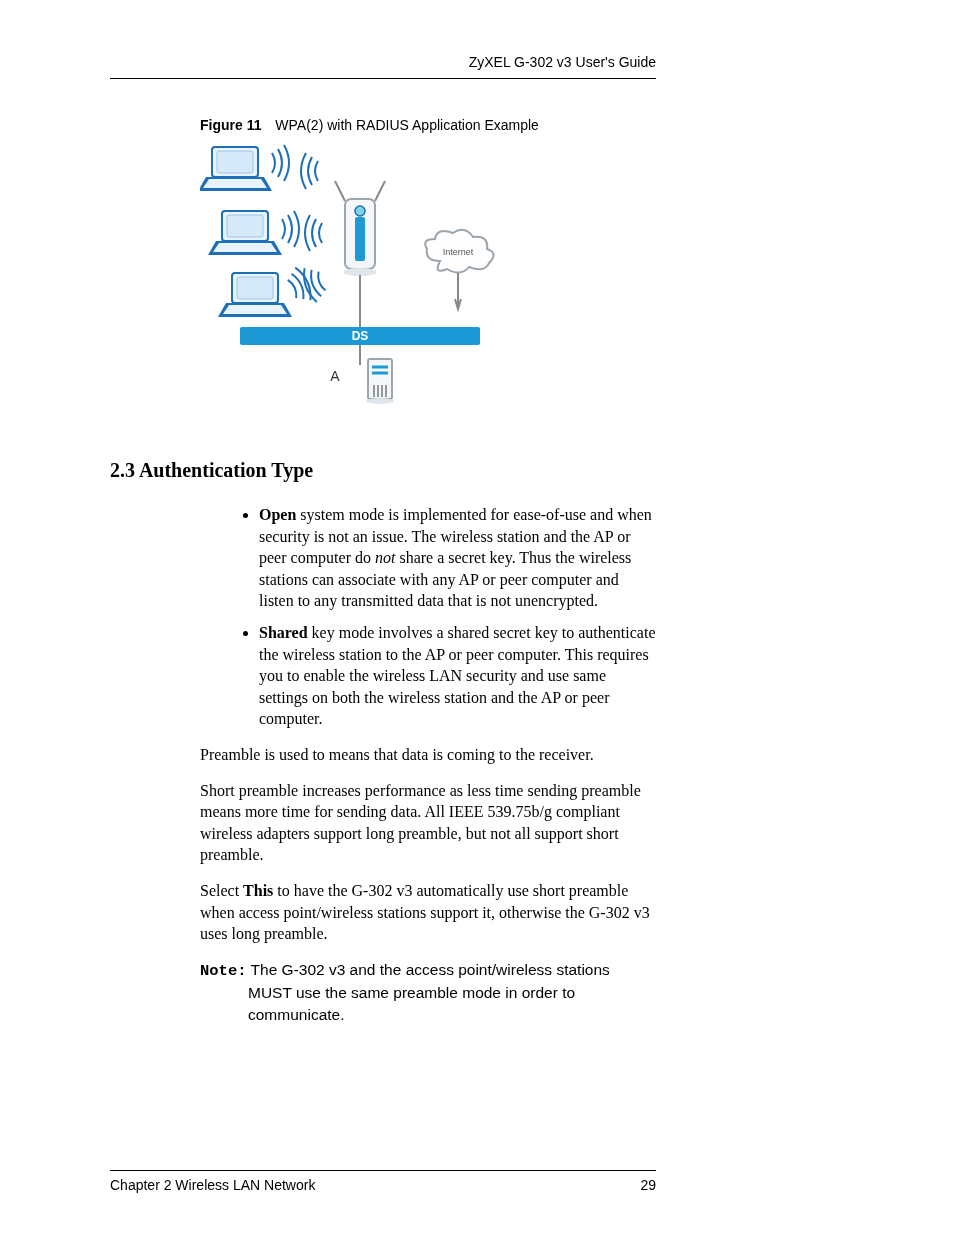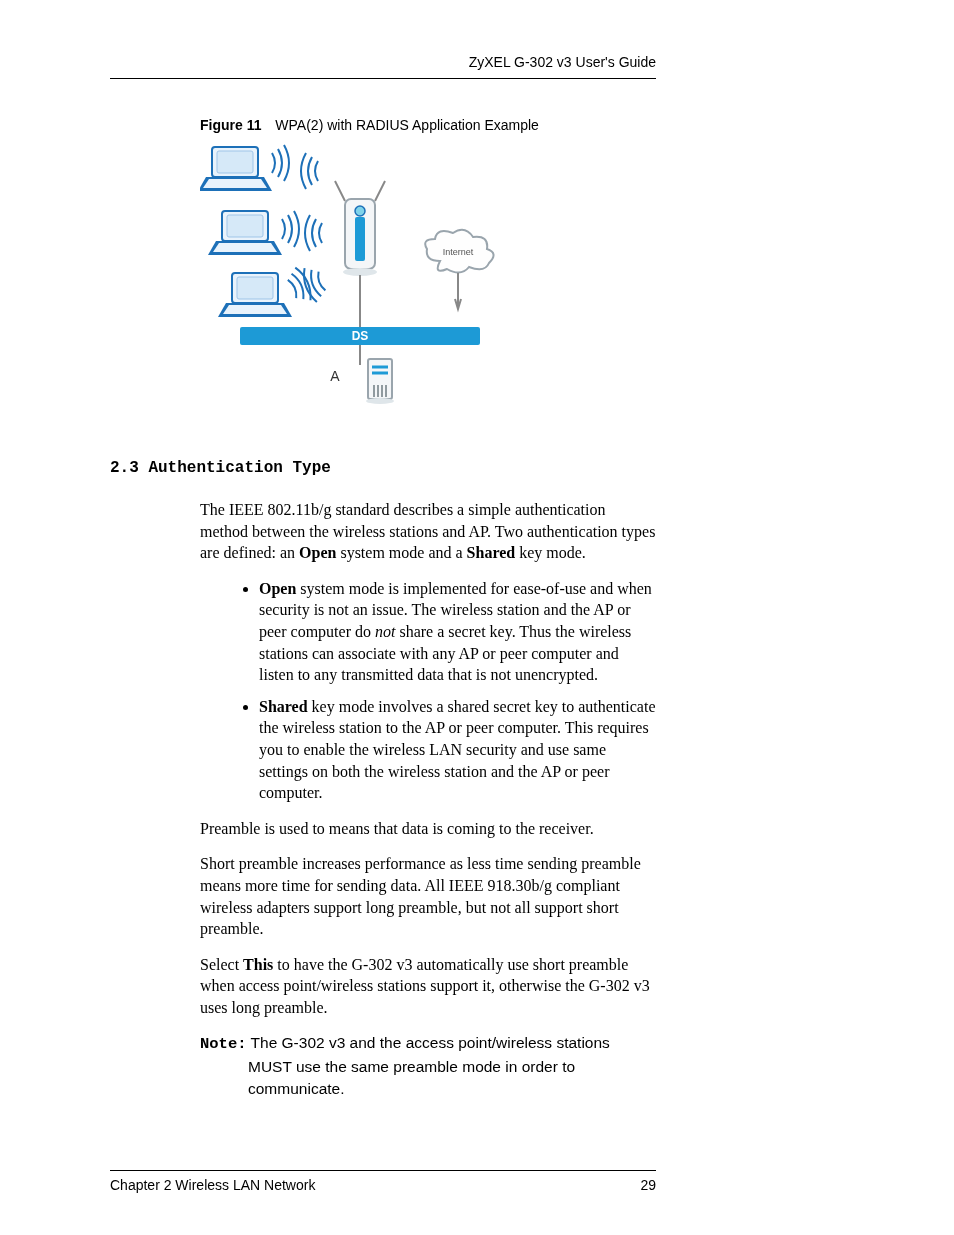--- a/index.html
+++ b/index.html
@@ -24,23 +24,23 @@
     border-bottom: 1.5px solid #000;
   }
   .figure-caption {
     font-family: Arial, Helvetica, sans-serif;
     font-size: 14px;
     margin: 38px 0 8px 90px;
   }
   .figure-caption .fig-num { font-weight: bold; margin-right: 10px; }
   .figure-svg-wrap { margin-left: 90px; }
   .h2 {
-    font-family: Liberation Mono, monospace;
+    font-family: Liberation Serif, serif;
     font-weight: bold;
-    font-size: 16px;
+    font-size: 20px;
     margin: 44px 0 22px 0;
   }
   .body-block {
     margin-left: 90px;
     font-size: 16px;
     line-height: 1.35;
   }
   .para { margin: 0 0 14px 0; }
   ul.bullets {
     margin: 10px 0 14px 0;
@@ -158,36 +158,33 @@
           <line x1="14" y1="26" x2="14" y2="38"></line>
           <line x1="18" y1="26" x2="18" y2="38"></line>
         </g>
         <ellipse cx="12" cy="42" rx="14" ry="3" fill="#dfe6ea"></ellipse>
       </g>
     </svg>
   </div>
 
   <div class="h2">2.3  Authentication Type</div>
   <div class="body-block">
-    <p class="para">
-      <span>The IEEE 802.11b/g standard describes a simple authentication method between the wireless stations and AP. Two authentication types are defined: an </span><b>Open</b><span> system mode and a </span><b>Shared</b><span> key mode.</span>
-    </p>
     <ul class="bullets">
       <li>
         <b>Open</b><span> system mode is implemented for ease-of-use and when security is not an issue. The wireless station and the AP or peer computer do </span><i>not</i><span> share a secret key. Thus the wireless stations can associate with any AP or peer computer and listen to any transmitted data that is not unencrypted.</span>
       </li>
       <li>
         <b>Shared</b><span> key mode involves a shared secret key to authenticate the wireless station to the AP or peer computer. This requires you to enable the wireless LAN security and use same settings on both the wireless station and the AP or peer computer.</span>
       </li>
     </ul>
   </div>
 
   <div class="body-block">
     <p class="para">Preamble is used to means that data is coming to the receiver.</p>
-    <p class="para">Short preamble increases performance as less time sending preamble means more time for sending data. All IEEE 918.30b/g compliant wireless adapters support long preamble, but not all support short preamble.</p>
+    <p class="para">Short preamble increases performance as less time sending preamble means more time for sending data. All IEEE 539.75b/g compliant wireless adapters support long preamble, but not all support short preamble.</p>
     <p class="para">
       <span>Select </span><b>This</b><span> to have the G-302 v3 automatically use short preamble when access point/wireless stations support it, otherwise the G-302 v3 uses long preamble.</span>
     </p>
     <div class="note-block">
       <span class="note-text-wrap">
         <span class="note-label">Note:</span><span> The G-302 v3 and the access point/wireless stations MUST use the same preamble mode in order to communicate.</span>
       </span>
     </div>
   </div>
 

